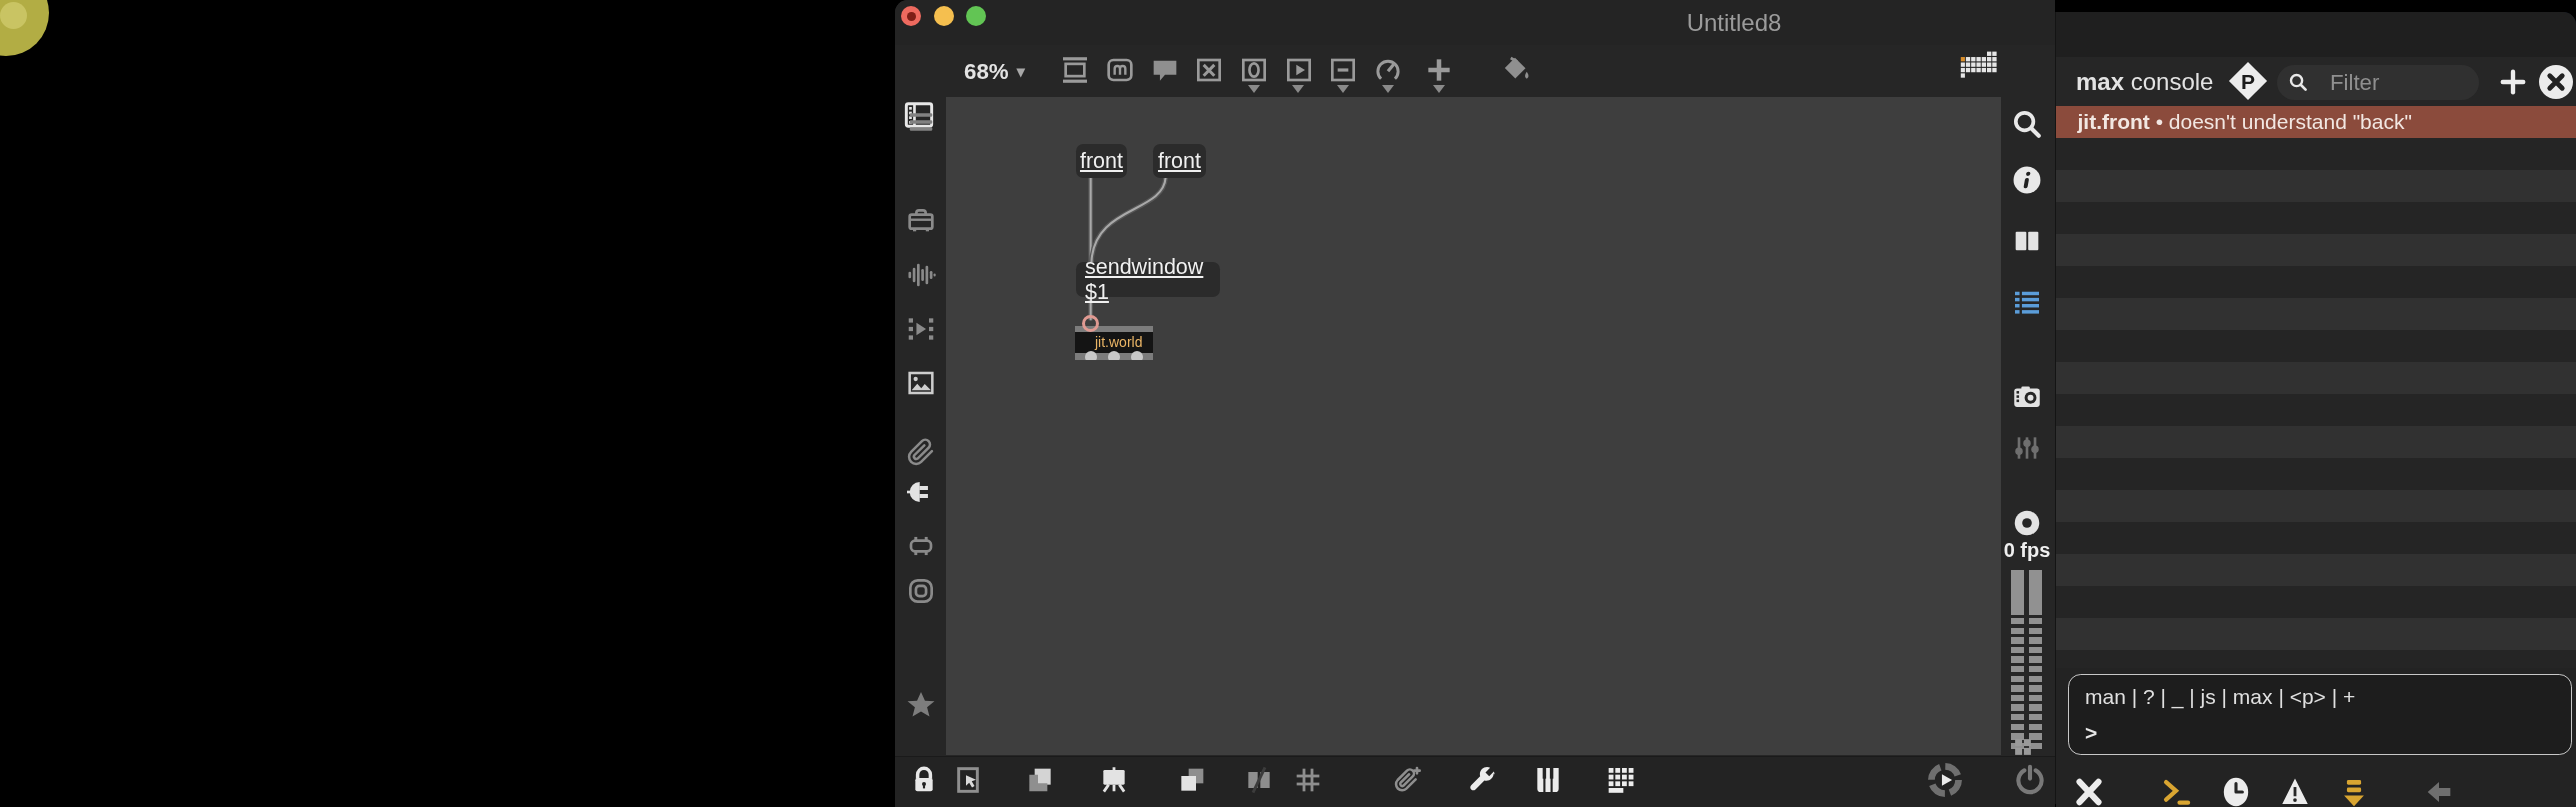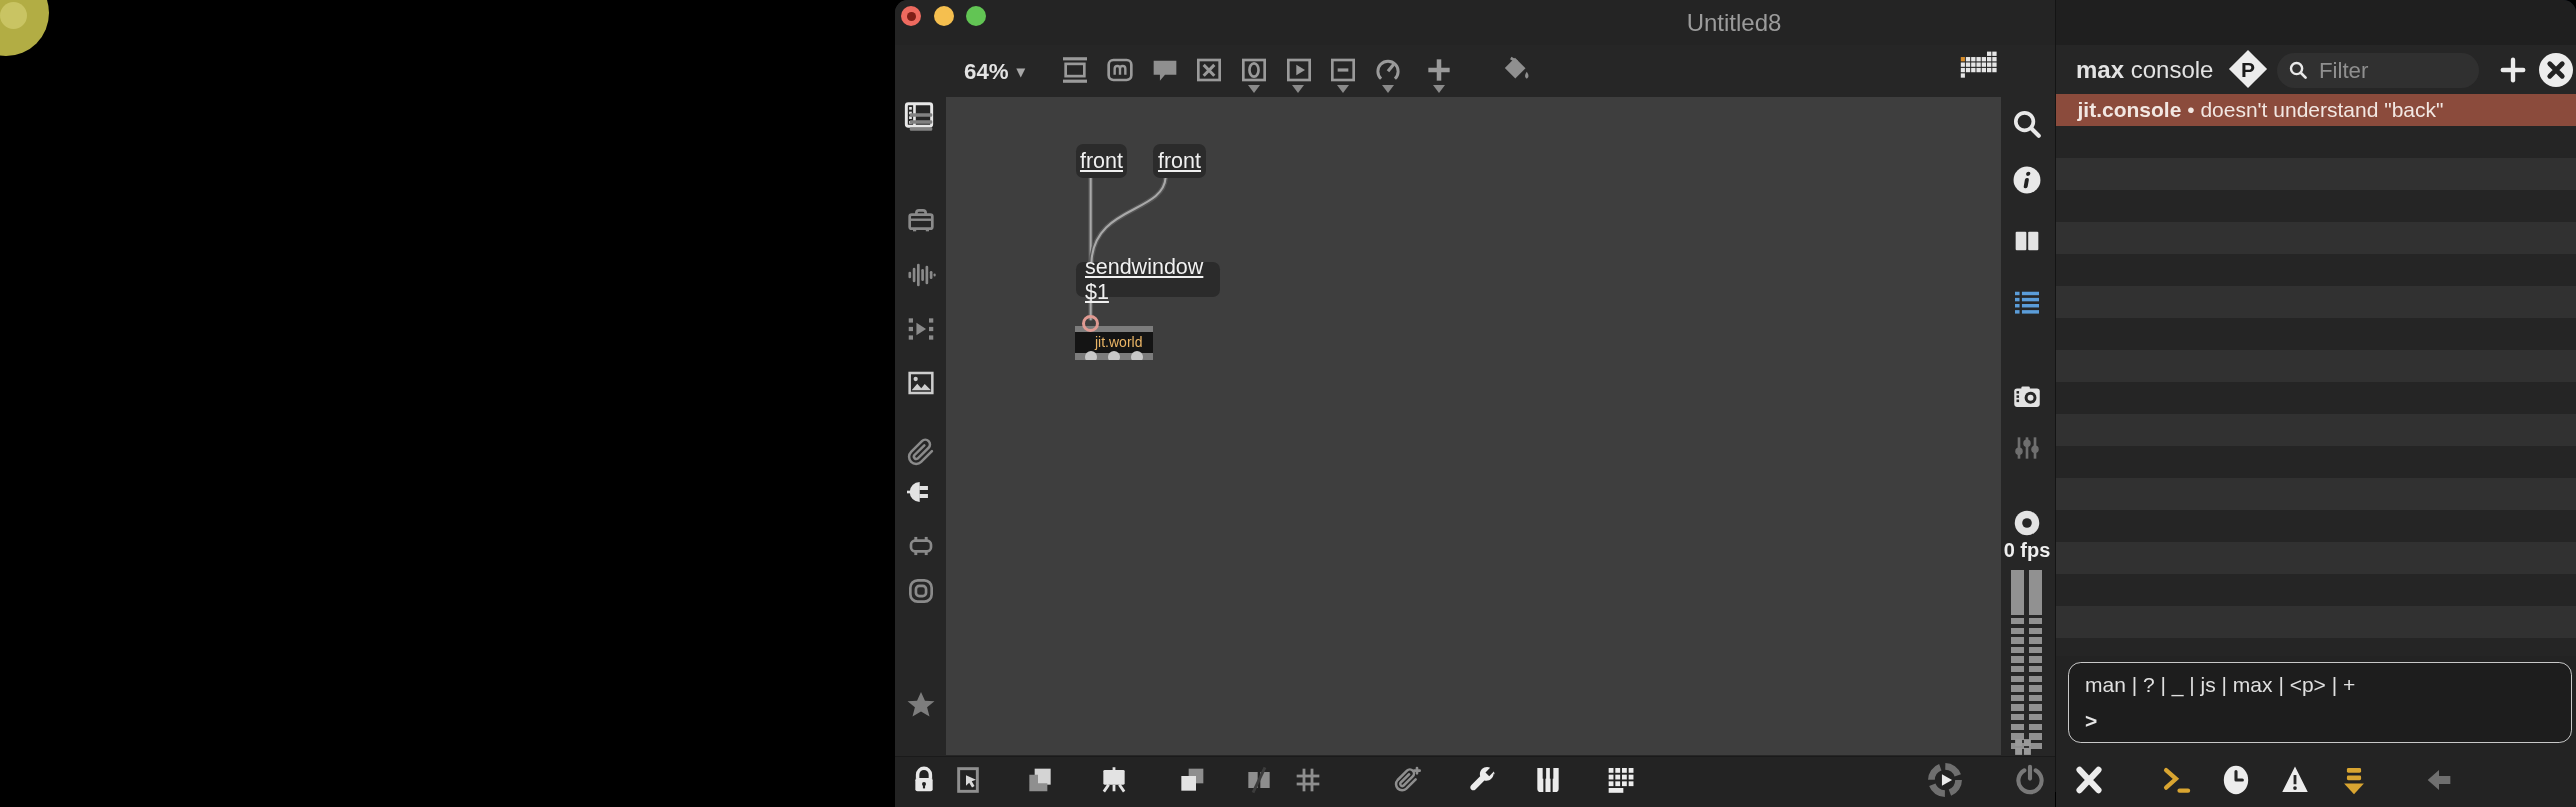--- a/index.html
+++ b/index.html
@@ -44,31 +44,31 @@
               border:3.2px solid #e09a92;box-sizing:border-box;z-index:5;background:transparent;}
   
   .sideicon{left:1132px;}
   #fps{left:1132px;top:539px;transform:translateX(-50%);color:#efefef;font-size:20px;white-space:nowrap;font-weight:bold;}
   .meter{top:570px;width:12.8px;height:180px;background:
          linear-gradient(#919191 0 43px,transparent 43px 48px,
          transparent 48px 48px),repeating-linear-gradient(#919191 0 6.4px,transparent 6.4px 9.6px);}
   #pbottom{left:0;top:756px;width:100%;height:52px;background:#232323;border-top:0.8px solid #1a1a1a;}
   .bbicon{top:780px;}
   
-  #console{left:2055px;top:0;width:521px;height:792px;background:#0f172a;
+  #console{left:2055px;top:12px;width:521px;height:792px;background:#0f172a;
            border-left:1.6px solid #141414;box-sizing:border-box;border-radius:0 12.8px 0 0;}
   #console .topstrip{left:0;top:0;width:100%;height:45px;background:#1f1f1f;border-radius:0 12.8px 0 0;}
   #console .header{left:0;top:45px;width:100%;height:49px;background:#262626;}
   #ctitle{left:20px;top:45px;height:49px;line-height:49px;font-size:24px;color:#e3e3e3;white-space:nowrap;}
   #ctitle b{font-weight:bold;}
   #diamondP{left:192px;top:69px;width:27px;height:27px;background:#ececec;transform:translate(-50%,-50%) rotate(45deg);}
   #diamondP span{position:absolute;left:50%;top:50%;transform:translate(-50%,-50%) rotate(-45deg);
                  color:#1b1b1b;font-weight:bold;font-size:21px;}
   #filterpill{left:221px;top:53px;width:202px;height:35px;border-radius:17.6px;background:#303030;
-              display:flex;align-items:center;padding:0 9.6px;box-sizing:border-box;gap:8px;}
+              display:flex;align-items:center;padding:0 9.6px;box-sizing:border-box;gap:19px;}
   #filterpill input{background:transparent;border:none;outline:none;color:#cfcfcf;font-size:22.3px;width:128px;
                     font-family:"Liberation Sans",sans-serif;}
   #filterpill input::placeholder{color:#8f8f8f;}
   #xcircle{left:500px;top:70px;width:34px;height:34px;border-radius:50%;background:#ececec;}
   #errorrow{left:0;top:94px;width:100%;height:32px;background:#8b4b3c;color:#f2e7e2;
             font-size:21px;line-height:32px;padding-left:21.5px;box-sizing:border-box;white-space:nowrap;}
   #errorrow b{font-weight:bold;}
   #logrows{left:0;top:126px;width:100%;height:530px;
            background:repeating-linear-gradient(to bottom,#252525 0 32px,#313131 32px 64px);}
   #cmdarea{left:0;top:656px;width:100%;height:100px;background:#232323;}
@@ -105,21 +105,21 @@
             <rect x="2.5" y="3.5" width="19" height="17" rx="1.5" fill="none" stroke="#e8e8e8" stroke-width="2.2"></rect>
             <line x1="8.6" y1="3.5" x2="8.6" y2="20.5" stroke="#e8e8e8" stroke-width="2"></line>
             <rect x="4.6" y="6" width="2" height="2" fill="#e8e8e8"></rect>
             <rect x="4.6" y="9.5" width="2" height="2" fill="#e8e8e8"></rect>
             <rect x="4.6" y="13" width="2" height="2" fill="#e8e8e8"></rect>
             <rect x="4.6" y="16.5" width="2" height="2" fill="#e8e8e8"></rect>
           </svg>
       </div>
     </div>
     <div id="zoomsel" class="abs">
-      <span>64%</span>
+      <span>68%</span>
       <span class="caret">▾</span>
     </div>
     <div class="abs tbicon ctr" style="left:180px;">
       <svg width="32" height="32" viewBox="0 0 24 24" stroke="#9a9a9a" fill="none">
           <line x1="3" y1="3.6" x2="21" y2="3.6" stroke-width="2.4"></line>
           <line x1="3" y1="20.4" x2="21" y2="20.4" stroke-width="2.4"></line>
           <rect x="5" y="7.4" width="14" height="9.2" stroke-width="2"></rect>
         </svg>
     </div>
     <div class="abs tbicon ctr" style="left:225px;">
@@ -511,21 +511,21 @@
       <svg width="29" height="29" viewBox="0 0 24 24" stroke="#ececec" stroke-linecap="round">
           <line x1="12" y1="3.5" x2="12" y2="20.5" stroke-width="3.6"></line>
           <line x1="3.5" y1="12" x2="20.5" y2="12" stroke-width="3.6"></line>
         </svg>
     </div>
     <div id="xcircle" class="abs ctr">
       <svg width="34" height="34" viewBox="0 0 24 24">
           <path d="M7.6 7.6 L16.4 16.4 M16.4 7.6 L7.6 16.4" stroke="#222" stroke-width="3.4" stroke-linecap="round"></path>
         </svg>
     </div>
-    <div id="errorrow" class="abs"><b>jit.console</b><span> • doesn't understand "back"</span></div>
+    <div id="errorrow" class="abs"><b>jit.front</b><span> • doesn't understand "back"</span></div>
     <div id="logrows" class="abs"></div>
     <div id="cmdarea" class="abs"></div>
     <div id="cmdbox" class="abs">
       <div class="hints">man  |  ?  |  _  |  js  |  max  |  &lt;p&gt;  |  +</div>
       <div class="prompt">&gt;</div>
     </div>
     <div id="cbottom" class="abs"></div>
     <div class="abs ctr" style="left:33px;top:780px;">
       <svg width="35" height="35" viewBox="0 0 24 24">
           <path d="M5.5 5 L18.5 19 M18.5 5 L5.5 19" stroke="#ececec" stroke-width="4.2" stroke-linecap="round"></path>

